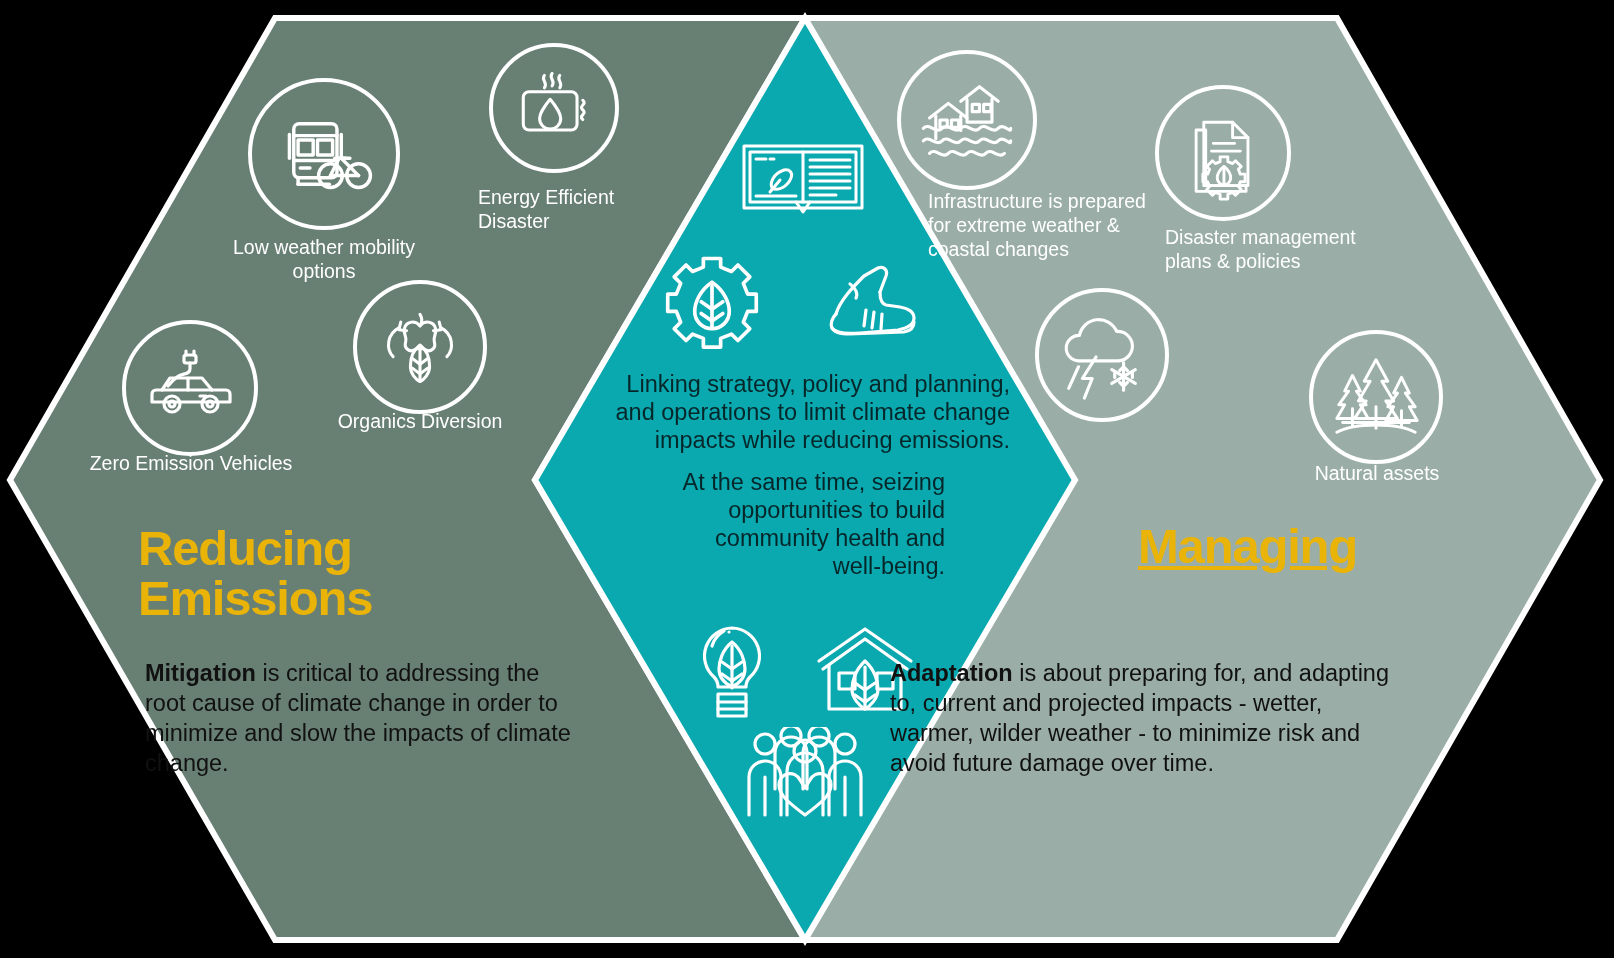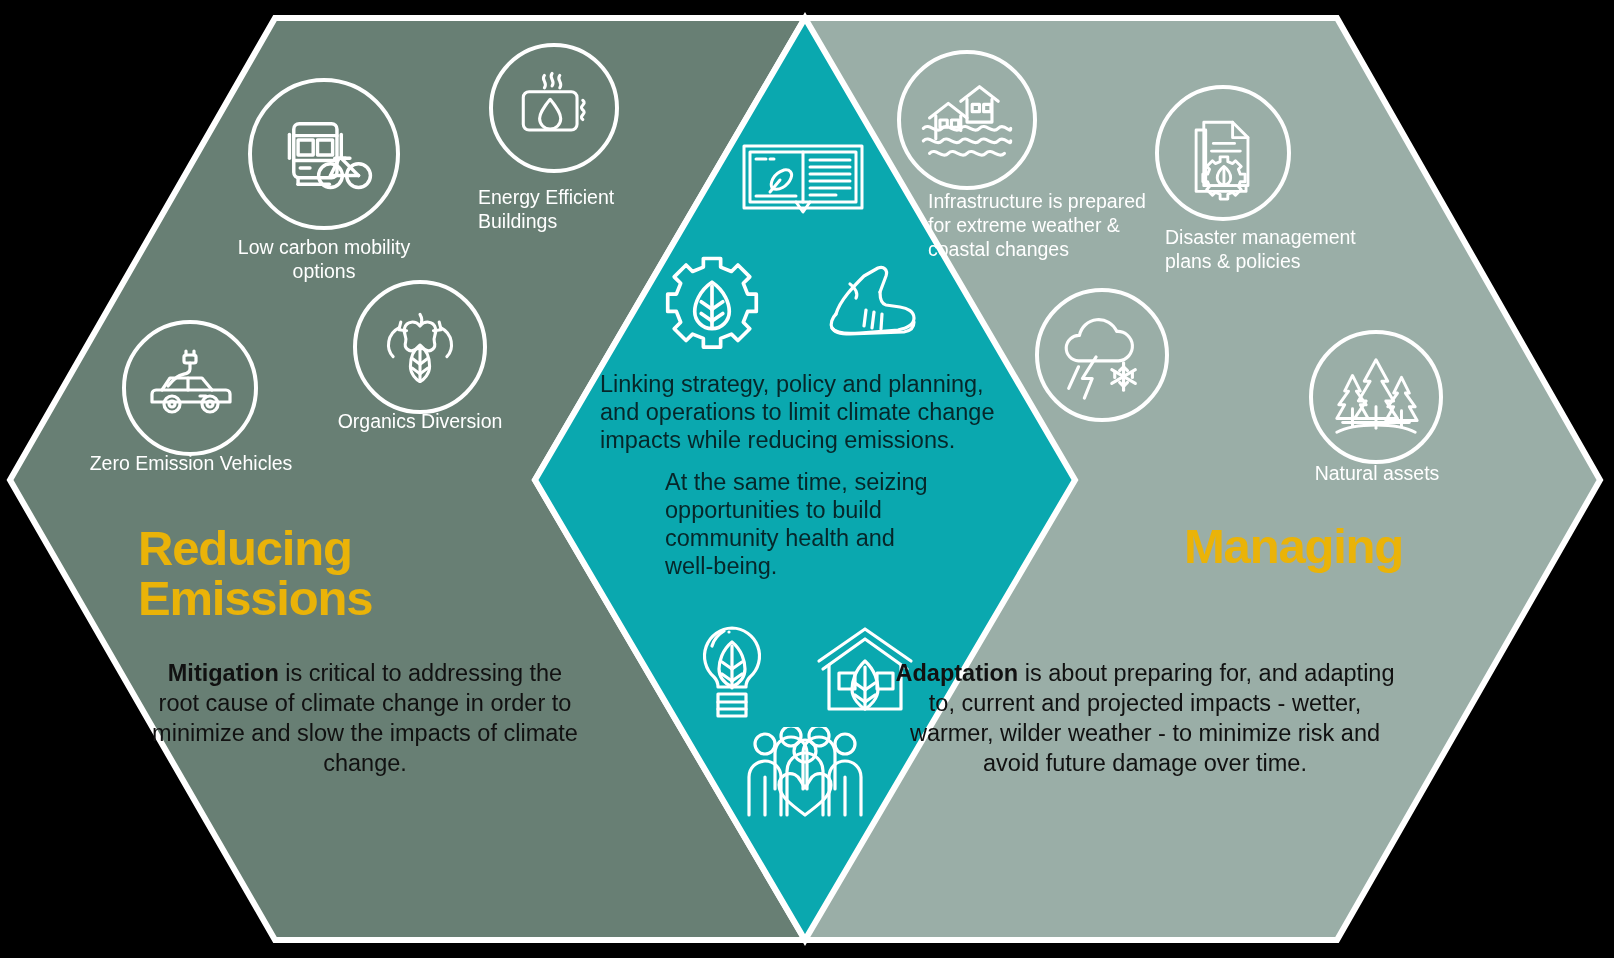--- a/index.html
+++ b/index.html
@@ -11,24 +11,24 @@
 
   
   .badge{position:absolute;border-radius:50%;box-sizing:border-box;border:4px solid #fff;display:flex;align-items:center;justify-content:center;}
   .badge svg{display:block;}
 
   .cap{position:absolute;color:#fff;font-size:19.5px;line-height:1.22;}
   .cap.c{text-align:center;}
   .cap.l{text-align:left;}
 
   .bigtitle{position:absolute;color:#eab308;font-weight:bold;font-size:49px;line-height:1.02;letter-spacing:-1.2px;}
-  .para{position:absolute;color:#111;font-size:23.5px;line-height:1.28;text-align:center;}
+  .para{position:absolute;color:#111;font-size:23.5px;line-height:1.28;}
   .para b{font-weight:bold;}
 
-  .mid{position:absolute;color:#06272a;font-size:23.5px;line-height:1.2;text-align:left;}
+  .mid{position:absolute;color:#06272a;font-size:23.5px;line-height:1.2;text-align:right;}
   .mid p{margin:0 0 13px 0;}
   .mid p:last-child{margin-bottom:8px;}
 
   .ico{position:absolute;}
   .ico svg{display:block;}
 </style>
 </head>
 <body>
 
 <div id="stage">
@@ -60,38 +60,38 @@
         <circle cx="56" cy="70" r="11"></circle>
         <circle cx="82" cy="70" r="11"></circle>
         <path d="M56 70 L64 54 L74 54"></path>
         <path d="M56 70 L72 70 L82 70"></path>
         <path d="M66 54 L82 70"></path>
         <line x1="60" y1="54" x2="70" y2="54"></line>
       </svg>
       </span>
     </div>
     <div class="cap c" style="left:214px;top:236px;width:220px;">
-      <span>Low carbon mobility options</span>
+      <span>Low weather mobility options</span>
     </div>
 
     <div class="badge" style="left:489px;top:43px;width:130px;height:130px;">
       <span class="ico">
       <svg width="96" height="96" viewBox="0 0 100 100" fill="none" stroke="#fff" stroke-width="3.2" stroke-linecap="round" stroke-linejoin="round">
         <path d="M40 16 c-4 5 4 7 0 13"></path>
         <path d="M48 14 c-4 5 4 7 0 13"></path>
         <path d="M56 16 c-4 5 4 7 0 13"></path>
         <rect x="18" y="33" width="56" height="40" rx="6"></rect>
         <path d="M46 41 c0 0 -11 13 -11 20 a11 11 0 0 0 22 0 c0 -7 -11 -20 -11 -20 z"></path>
         <path d="M80 42 c5 4 -5 6 0 10"></path>
         <path d="M80 52 c5 4 -5 6 0 10"></path>
       </svg>
       </span>
     </div>
     <div class="cap l" style="left:478px;top:186px;width:200px;">
-      <span>Energy Efficient Buildings</span>
+      <span>Energy Efficient Disaster</span>
     </div>
 
     <div class="badge" style="left:353px;top:280px;width:134px;height:134px;">
       <span class="ico">
       <svg width="96" height="96" viewBox="0 0 100 100" fill="none" stroke="#fff" stroke-width="3.2" stroke-linecap="round" stroke-linejoin="round">
         <path d="M50 16 c3 5 2 9 0 12"></path>
         <path d="M50 28 c-5 -6 -14 -5 -16 2 c-2 7 3 9 1 15 c-2 6 4 11 9 8 c4 -2 8 -2 12 0 c5 3 11 -2 9 -8 c-2 -6 3 -8 1 -15 c-2 -7 -11 -8 -16 -2 z"></path>
         <path d="M50 48 c-8 6 -10 16 -10 22 c0 8 6 14 10 16 c4 -2 10 -8 10 -16 c0 -6 -2 -16 -10 -22 z"></path>
         <line x1="50" y1="52" x2="50" y2="86"></line>
         <path d="M42 62 L50 68"></path>
@@ -316,21 +316,21 @@
         <line x1="76" y1="64" x2="76" y2="80"></line>
         <path d="M10 86 C28 76 72 76 90 86"></path>
         <line x1="16" y1="76" x2="84" y2="76"></line>
       </svg>
       </span>
     </div>
     <div class="cap c" style="left:1296px;top:462px;width:162px;text-align:center;">
       <span>Natural assets</span>
     </div>
 
-    <div class="bigtitle" style="left:1184px;top:522px;width:420px;">
+    <div class="bigtitle" style="left:1138px;top:522px;width:420px;text-decoration:underline;">
       <div>Managing</div>
     </div>
 
     <div class="para" style="left:890px;top:658px;width:510px;">
       <b>Adaptation</b><span> is about preparing for, and adapting to, current and projected impacts - wetter, warmer, wilder weather - to minimize risk and avoid future damage over time.</span>
     </div>
   </div>
 
 </div>
 

